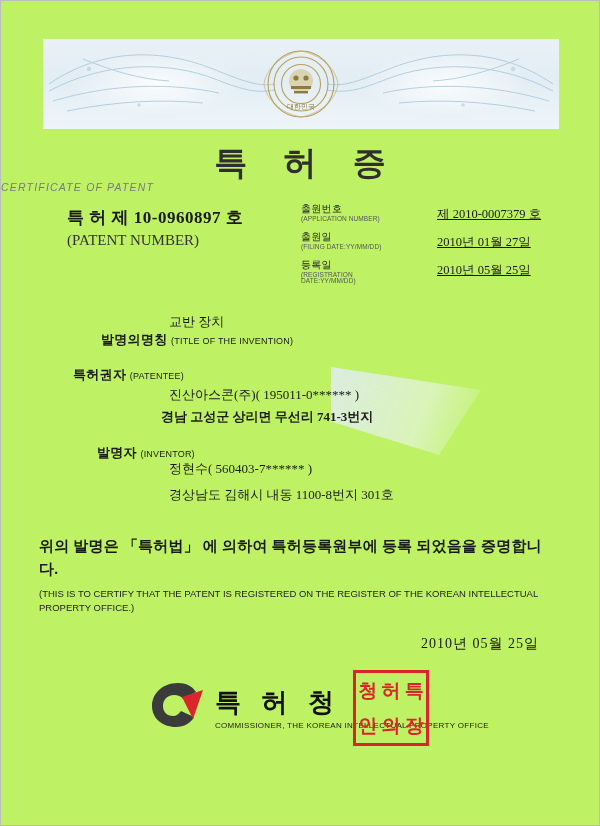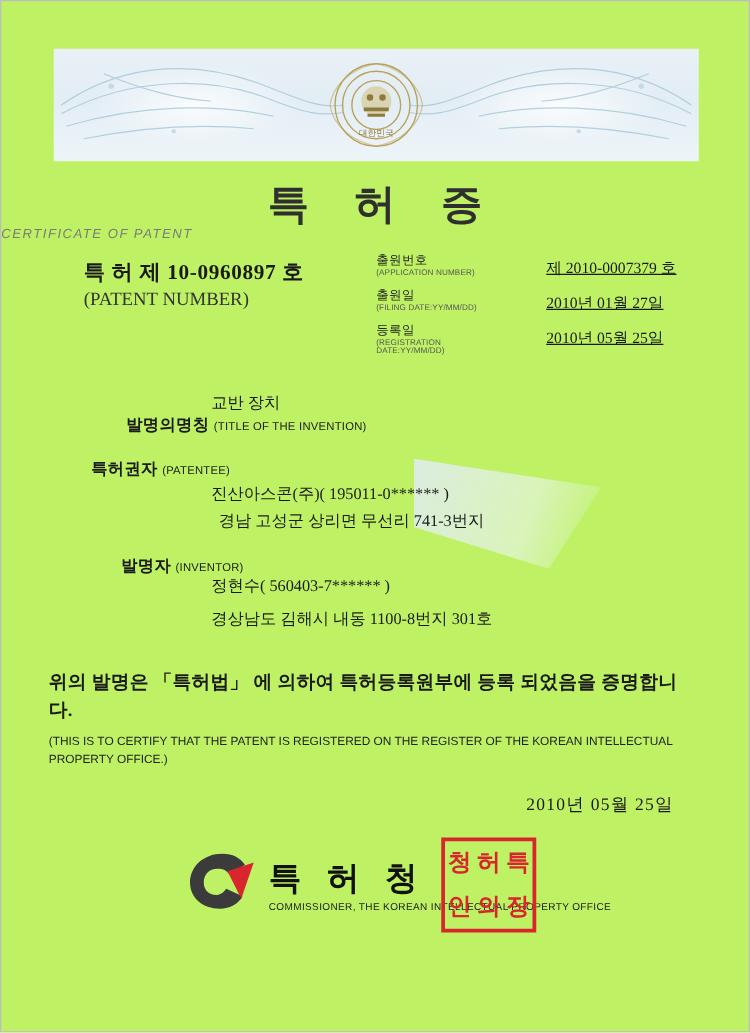--- a/index.html
+++ b/index.html
@@ -160,21 +160,21 @@
   .sec-value {
     position: absolute;
     font-size: 13px;
   }
 
   #title-label { left: 100px; top: 290px; margin-top: 40px; }
   #title-value { left: 168px; top: 312px; }
 
   #patentee-label { left: 72px; top: 365px; }
   #patentee-value { left: 168px; top: 385px; }
-  #patentee-addr  { left: 174px; top: 407px; }
+  #patentee-addr  { left: 160px; top: 407px; font-weight: bold; }
 
   #inventor-label { left: 96px; top: 443px; }
   #inventor-value { left: 168px; top: 459px; }
   #inventor-addr  { left: 168px; top: 485px; }
 
   
   .watermark {
     position: absolute;
     left: 330px;
     top: 366px;

